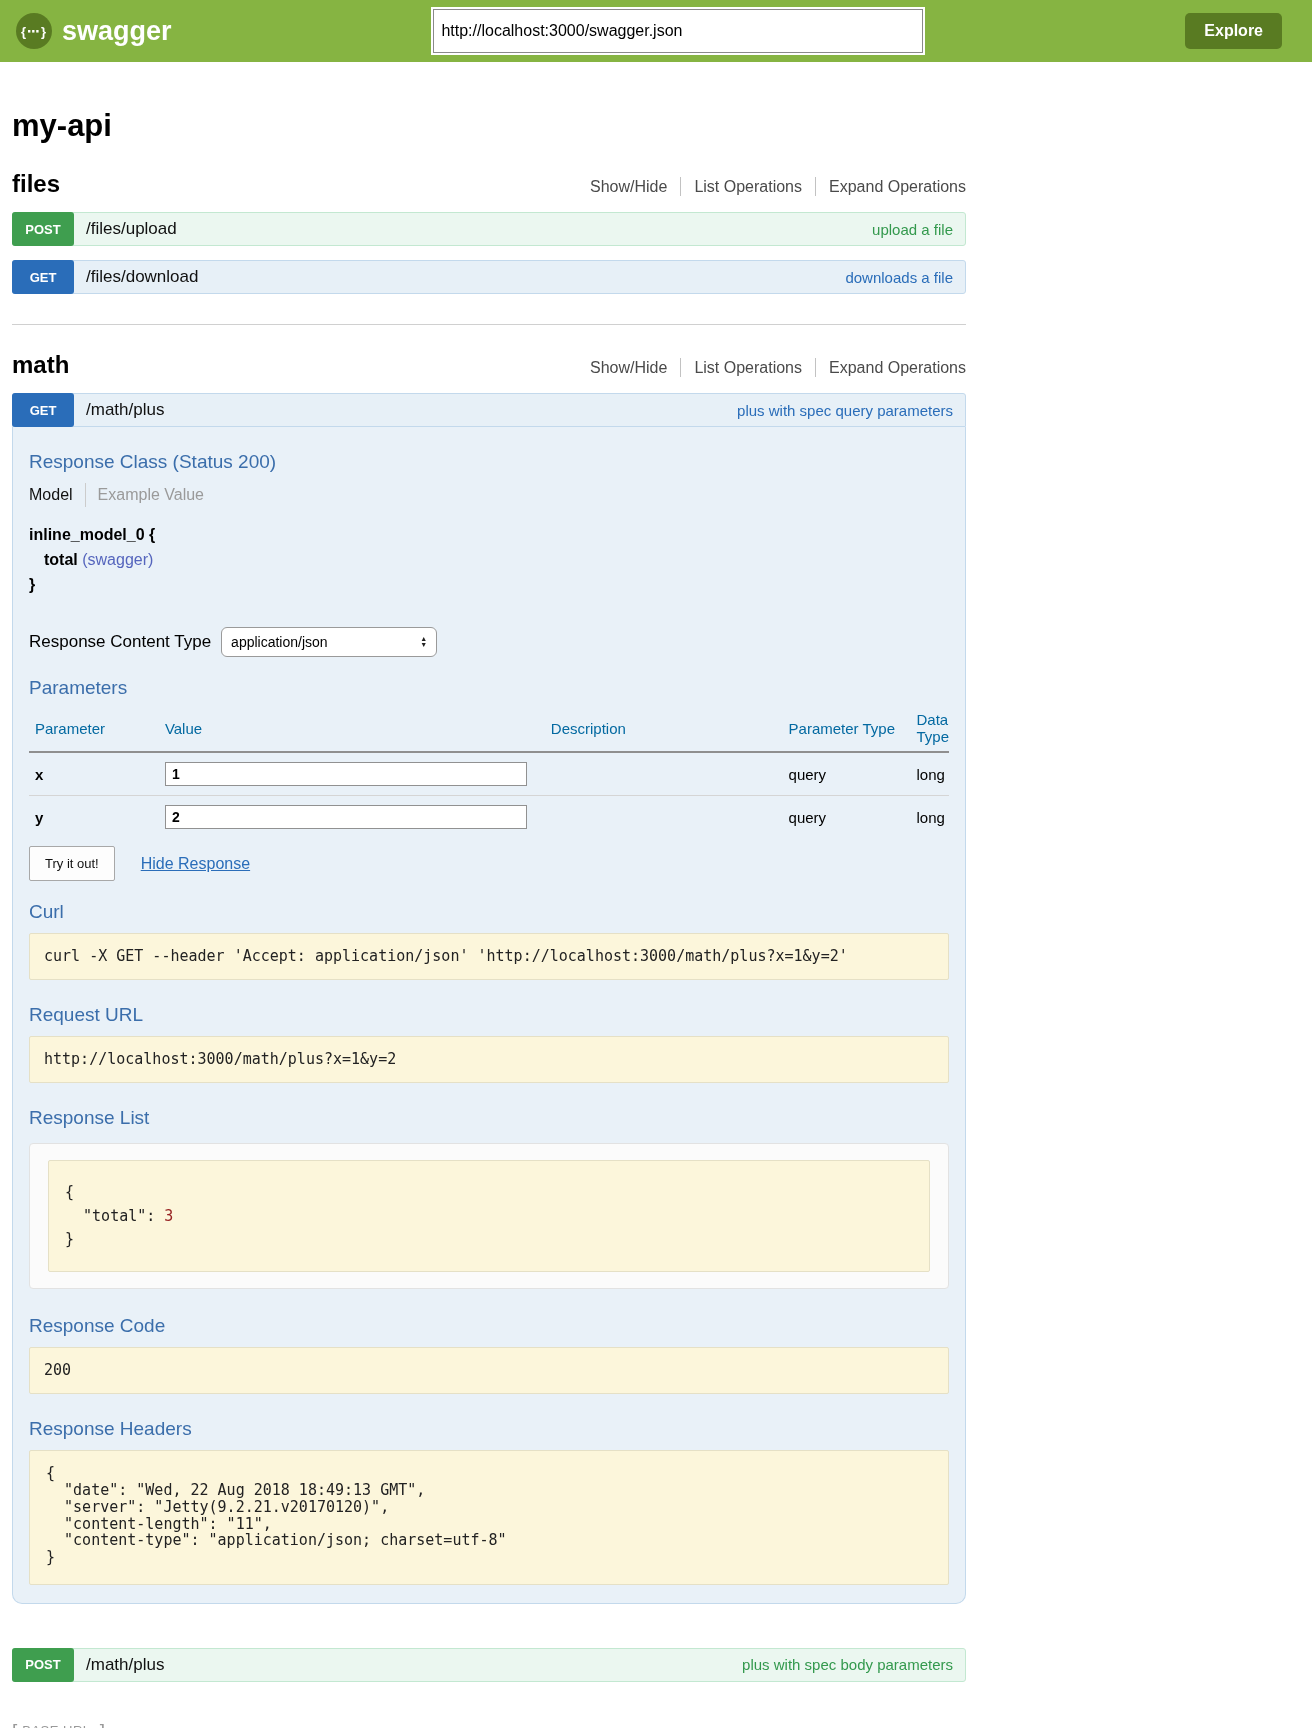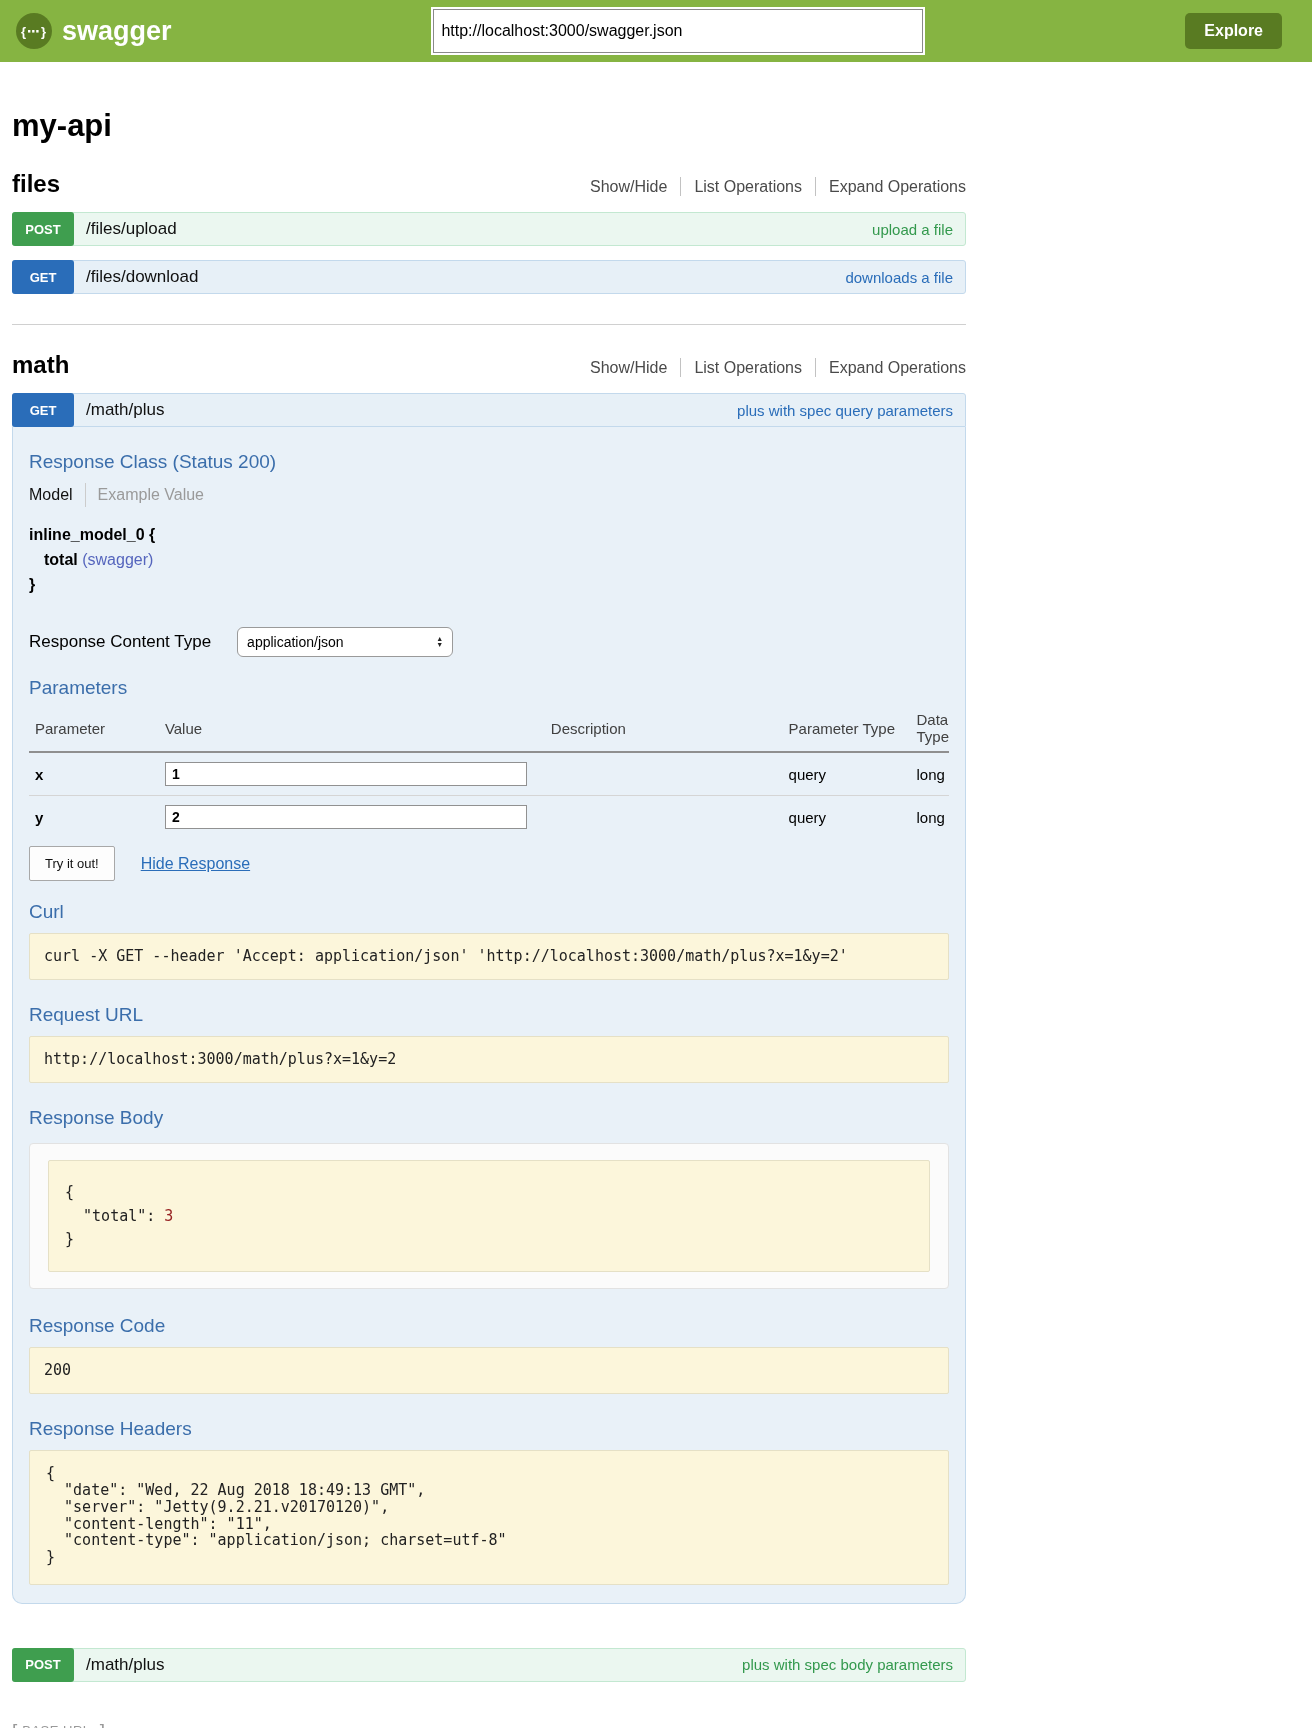--- a/index.html
+++ b/index.html
@@ -92,34 +92,34 @@
   .tab-active { color: #111; cursor: pointer; }
   .tab-sep { width: 1px; height: 24px; background: #ccc; margin: 0 12px; }
   .tab-inactive { color: #9a9a9a; cursor: pointer; }
 
   .model-block { font-size: 16px; line-height: 1.55; margin-bottom: 30px; }
   .model-name, .model-close { font-weight: bold; }
   .model-prop { padding-left: 15px; }
   .prop-name { font-weight: bold; }
   .prop-type { color: #5565bd; }
 
-  .rct-row { display: flex; align-items: center; gap: 26px; margin: 30px 0 14px 0; }
+  .rct-row { display: flex; align-items: center; gap: 10px; margin: 30px 0 14px 0; }
   .rct-label { font-size: 17px; }
   .fake-select {
     width: 216px; height: 30px;
     background: #fff; border: 1px solid #9a9a9a; border-radius: 6px;
     display: flex; align-items: center; justify-content: space-between;
     padding: 0 9px; font-size: 14px; cursor: pointer;
   }
   .sel-arrows { display: flex; flex-direction: column; font-size: 7px; line-height: 6px; color: #222; }
 
   .params-h { margin: 20px 0 4px 0; }
   table.params { width: 100%; border-collapse: collapse; font-size: 15px; }
   table.params th {
-    text-align: left; font-weight: normal; color: #404040;
+    text-align: left; font-weight: normal; color: #0369a1;
     padding: 8px 0 6px 6px; border-bottom: 2px solid #8f8f8f;
   }
   th.c1 { width: 130px; } th.c2 { width: 386px; } th.c3 { width: 238px; } th.c4 { width: 128px; }
   table.params td { padding: 9px 0 9px 6px; vertical-align: middle; }
   tr.row-border td { border-bottom: 1px solid #d5d5d5; }
   .param-name { font-weight: bold; }
   .param-input {
     width: 362px; height: 24px;
     border: 1px solid #919191; padding: 2px 6px;
     font-size: 14px; font-weight: bold;
@@ -279,21 +279,21 @@
       <button class="try-btn">Try it out!</button>
       <span class="hide-response">Hide Response</span>
     </div>
 
     <h3 class="blue-h">Curl</h3>
     <pre class="code-pre">curl -X GET --header 'Accept: application/json' 'http://localhost:3000/math/plus?x=1&amp;y=2'</pre>
 
     <h3 class="blue-h">Request URL</h3>
     <pre class="code-pre">http://localhost:3000/math/plus?x=1&amp;y=2</pre>
 
-    <h3 class="blue-h">Response Body</h3>
+    <h3 class="blue-h">Response List</h3>
     <div class="body-wrap">
 <pre class="code-pre body-pre"><span>{</span>
   <span>"total":</span> <span class="num">3</span>
 <span>}</span></pre>
     </div>
 
     <h3 class="blue-h">Response Code</h3>
     <pre class="code-pre">200</pre>
 
     <h3 class="blue-h">Response Headers</h3>

